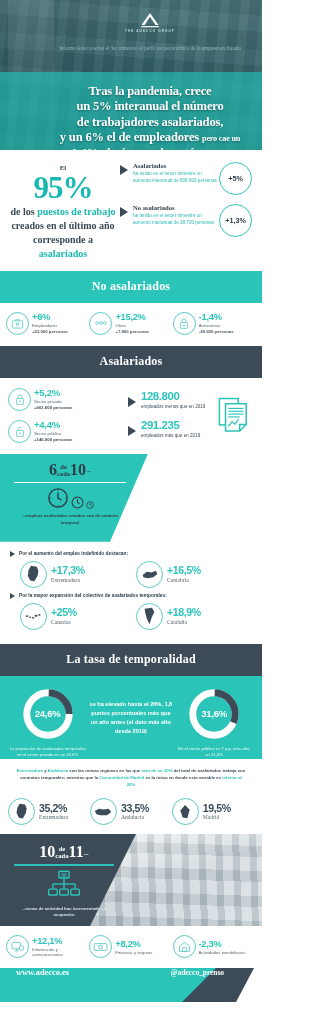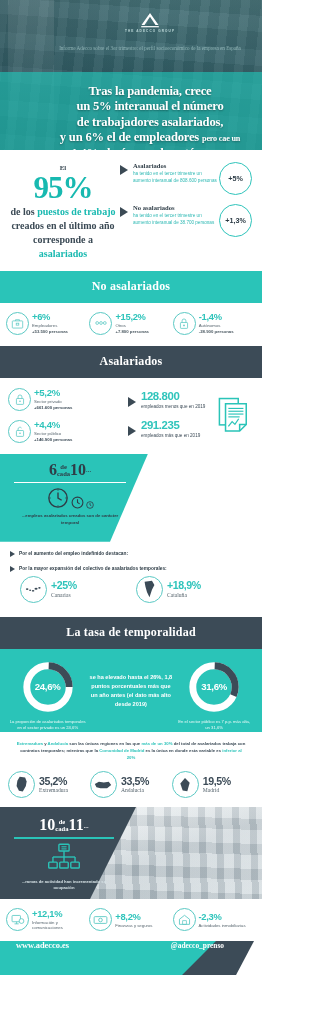--- a/index.html
+++ b/index.html
@@ -428,20 +428,42 @@
 
 </div>
 
 <div class="regions">
 
   <div class="reg-head">
     <div class="reg-tri"></div>
     <span>Por el aumento del empleo indefinido destacan:</span>
   </div>
   <div class="reg-row">
+    <div class="reg-item">
+      <div class="reg-circ">
+        <svg width="17" height="18" viewBox="0 0 20 22">
+          <path d="M7 1 L14 2 L16 7 L15 13 L11 20 L6 19 L3 13 L4 6 Z" fill="#3c4b57"></path>
+        </svg>
+      </div>
+      <div class="reg-txt">
+        <div class="reg-pct">+17,3%</div>
+        <div class="reg-nm">Extremadura</div>
+      </div>
+    </div>
+    <div class="reg-item">
+      <div class="reg-circ">
+        <svg width="18" height="11" viewBox="0 0 22 13">
+          <path d="M2 7 L7 3 L13 4 L18 2 L20 6 L15 10 L8 11 L3 10 Z" fill="#3c4b57"></path>
+        </svg>
+      </div>
+      <div class="reg-txt">
+        <div class="reg-pct">+16,5%</div>
+        <div class="reg-nm">Cantabria</div>
+      </div>
+    </div>
   </div>
 
   <div class="reg-head">
     <div class="reg-tri"></div>
     <span>Por la mayor expansión del colectivo de asalariados temporales:</span>
   </div>
   <div class="reg-row">
     <div class="reg-item">
       <div class="reg-circ">
         <svg width="19" height="11" viewBox="0 0 22 13">

